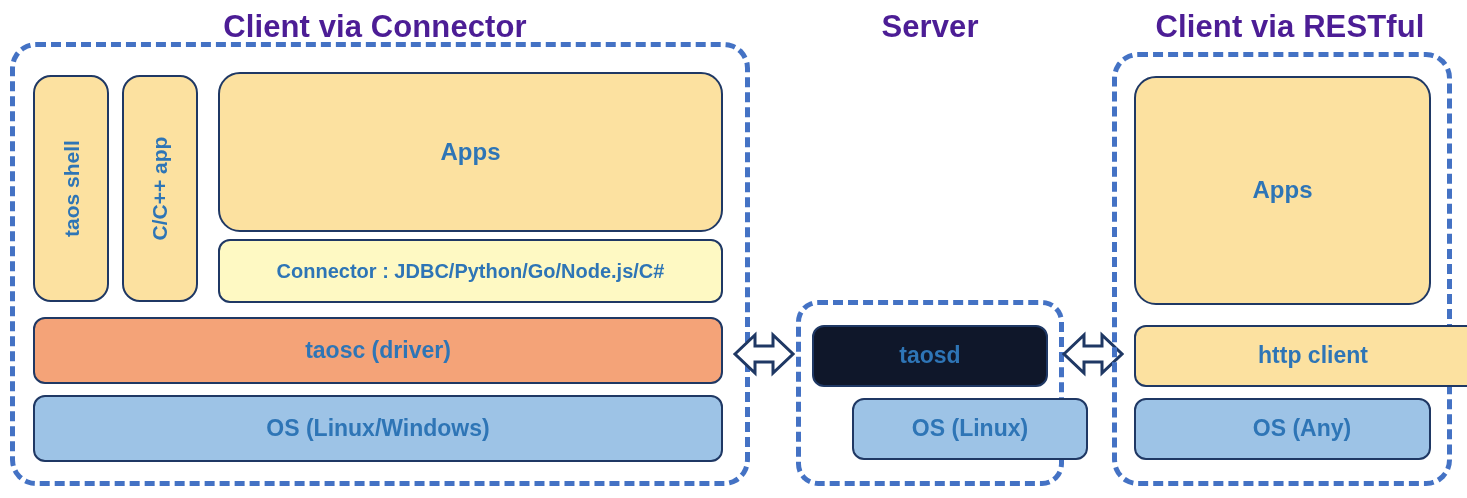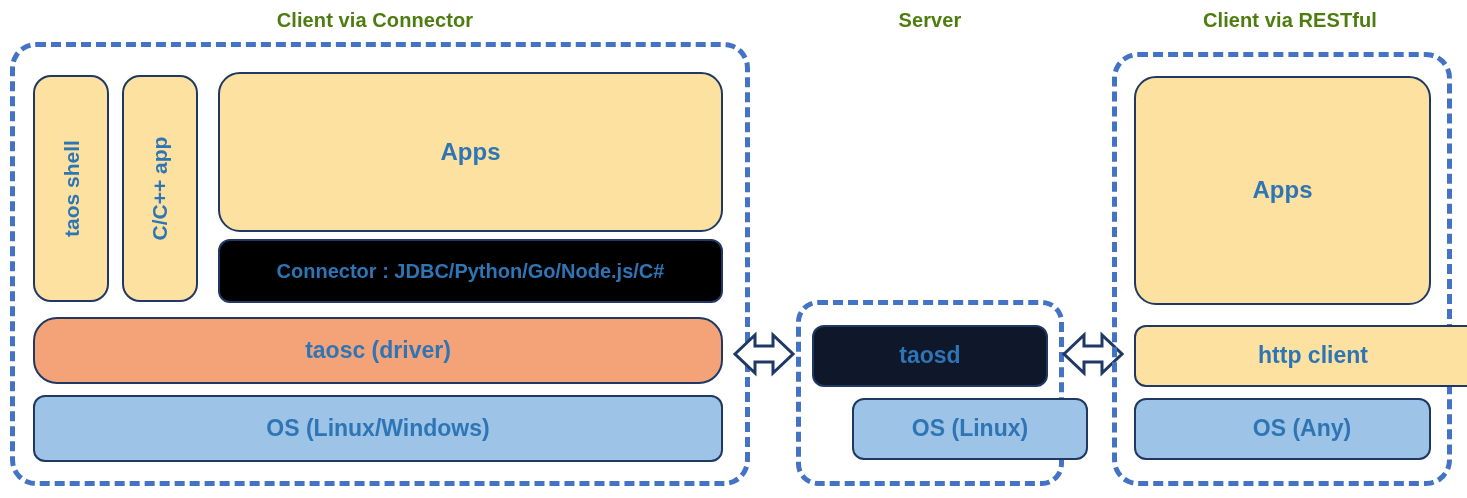--- a/index.html
+++ b/index.html
@@ -14,23 +14,23 @@
     position: relative;
     width: 1467px;
     height: 498px;
     background: #ffffff;
     overflow: hidden;
   }
 
   
   .section-title {
     position: absolute;
-    color: #4d7c0f;
+    color: #4c1d95;
     font-weight: bold;
-    font-size: 20px;
+    font-size: 31px;
     letter-spacing: 0.1px;
     text-align: center;
     white-space: nowrap;
   }
 
   
   .dashed-panel {
     position: absolute;
     border: 5px dashed #4472C4;
     border-radius: 26px;
@@ -47,22 +47,22 @@
     display: flex;
     align-items: center;
     justify-content: center;
     text-align: center;
     color: #2E75B6;
     font-weight: bold;
     font-size: 21px;
     line-height: 1.2;
   }
   .box.fill-yellow { background: #FCE1A0; }
-  .box.fill-gray   { background: #000000; }
-  .box.fill-orange { background: #F4A378; border-radius: 24px; }
+  .box.fill-gray   { background: #fef9c3; }
+  .box.fill-orange { background: #F4A378; }
   .box.fill-blue   { background: #9DC3E6; }
   .box.fill-green  { background: #0f172a; }
 
   .box.rounded-lg { border-radius: 18px; }
   .box.rounded-xl { border-radius: 22px; }
 
   
   .box.vertical > .vlabel {
     transform: rotate(-90deg);
     white-space: nowrap;

